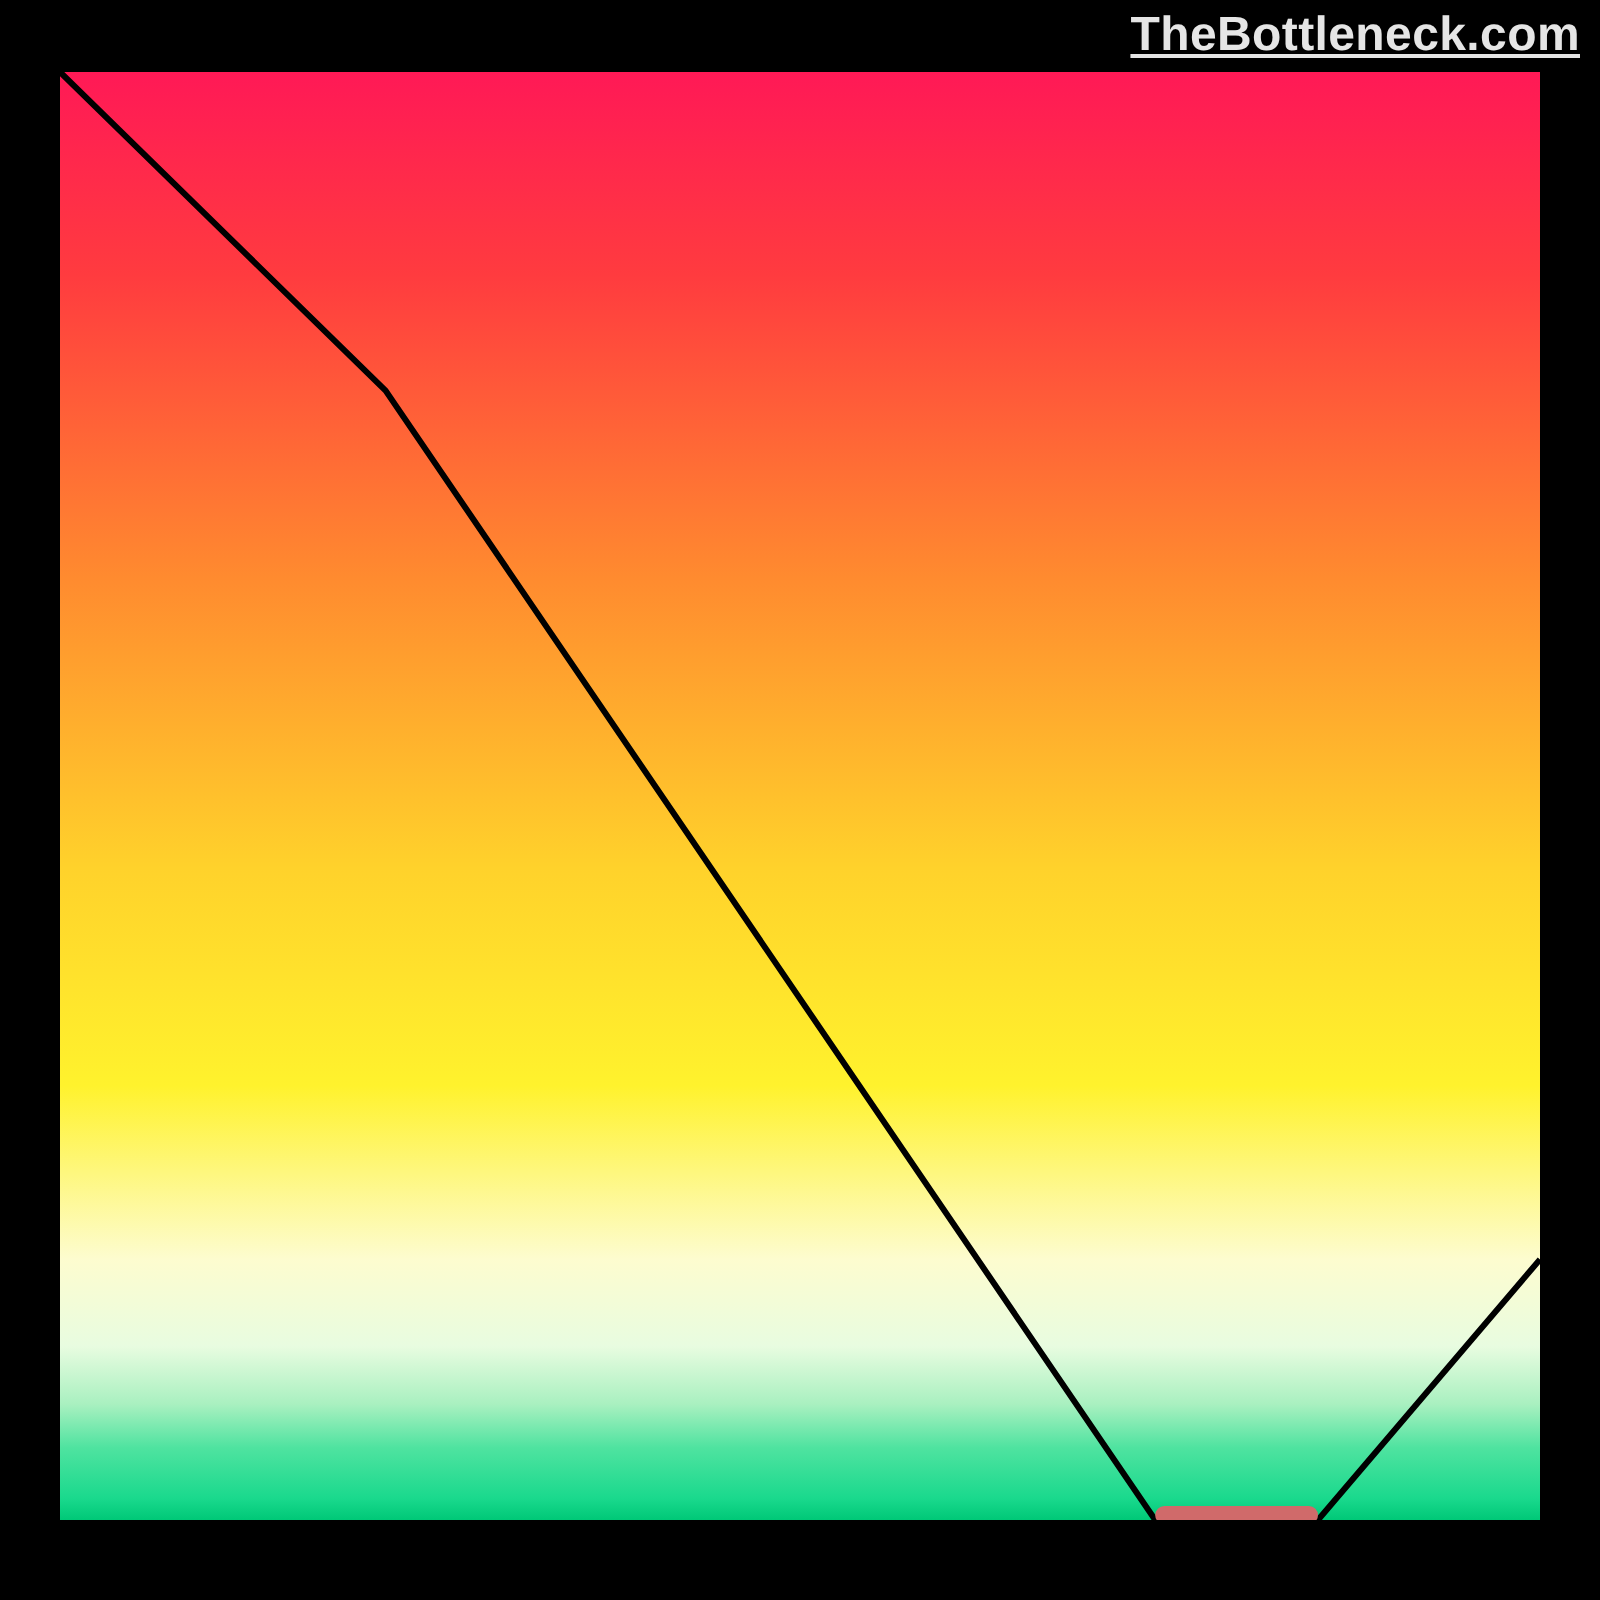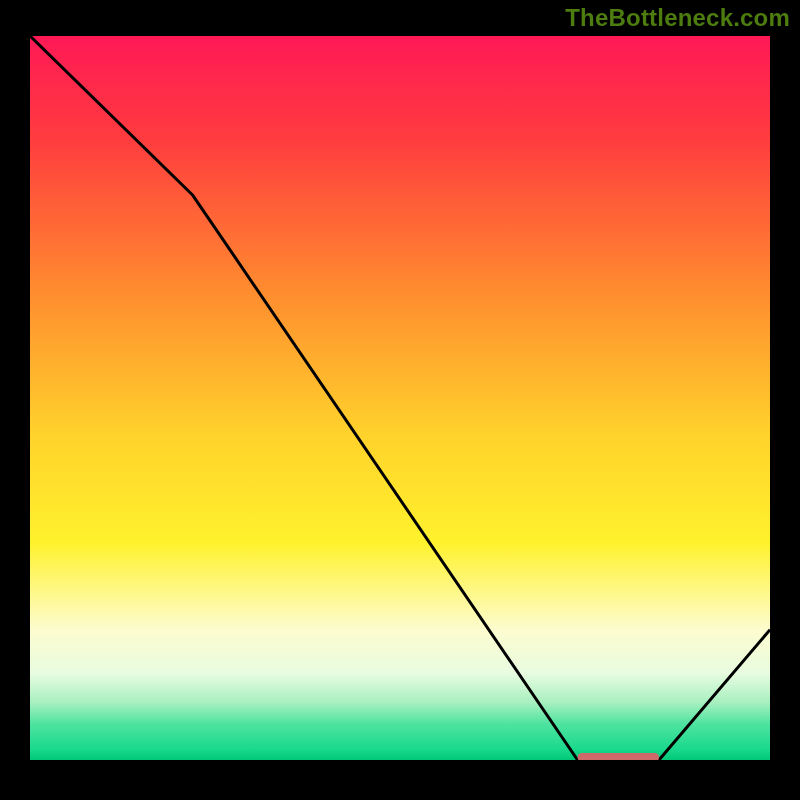--- a/index.html
+++ b/index.html
@@ -13,24 +13,25 @@
   }
   .page {
     position: relative;
     width: 800px;
     height: 800px;
   }
   .attribution {
     position: absolute;
     top: 4px;
     right: 10px;
-    color: #4d7c0f;
+    color: #e5e5e5;
     font-size: 24px;
     font-weight: bold;
     letter-spacing: 0.2px;
+    text-decoration: underline;
   }
   .plot-area {
     position: absolute;
     left: 30px;
     top: 36px;
     width: 740px;
     height: 724px;
   }
   svg {
     display: block;

